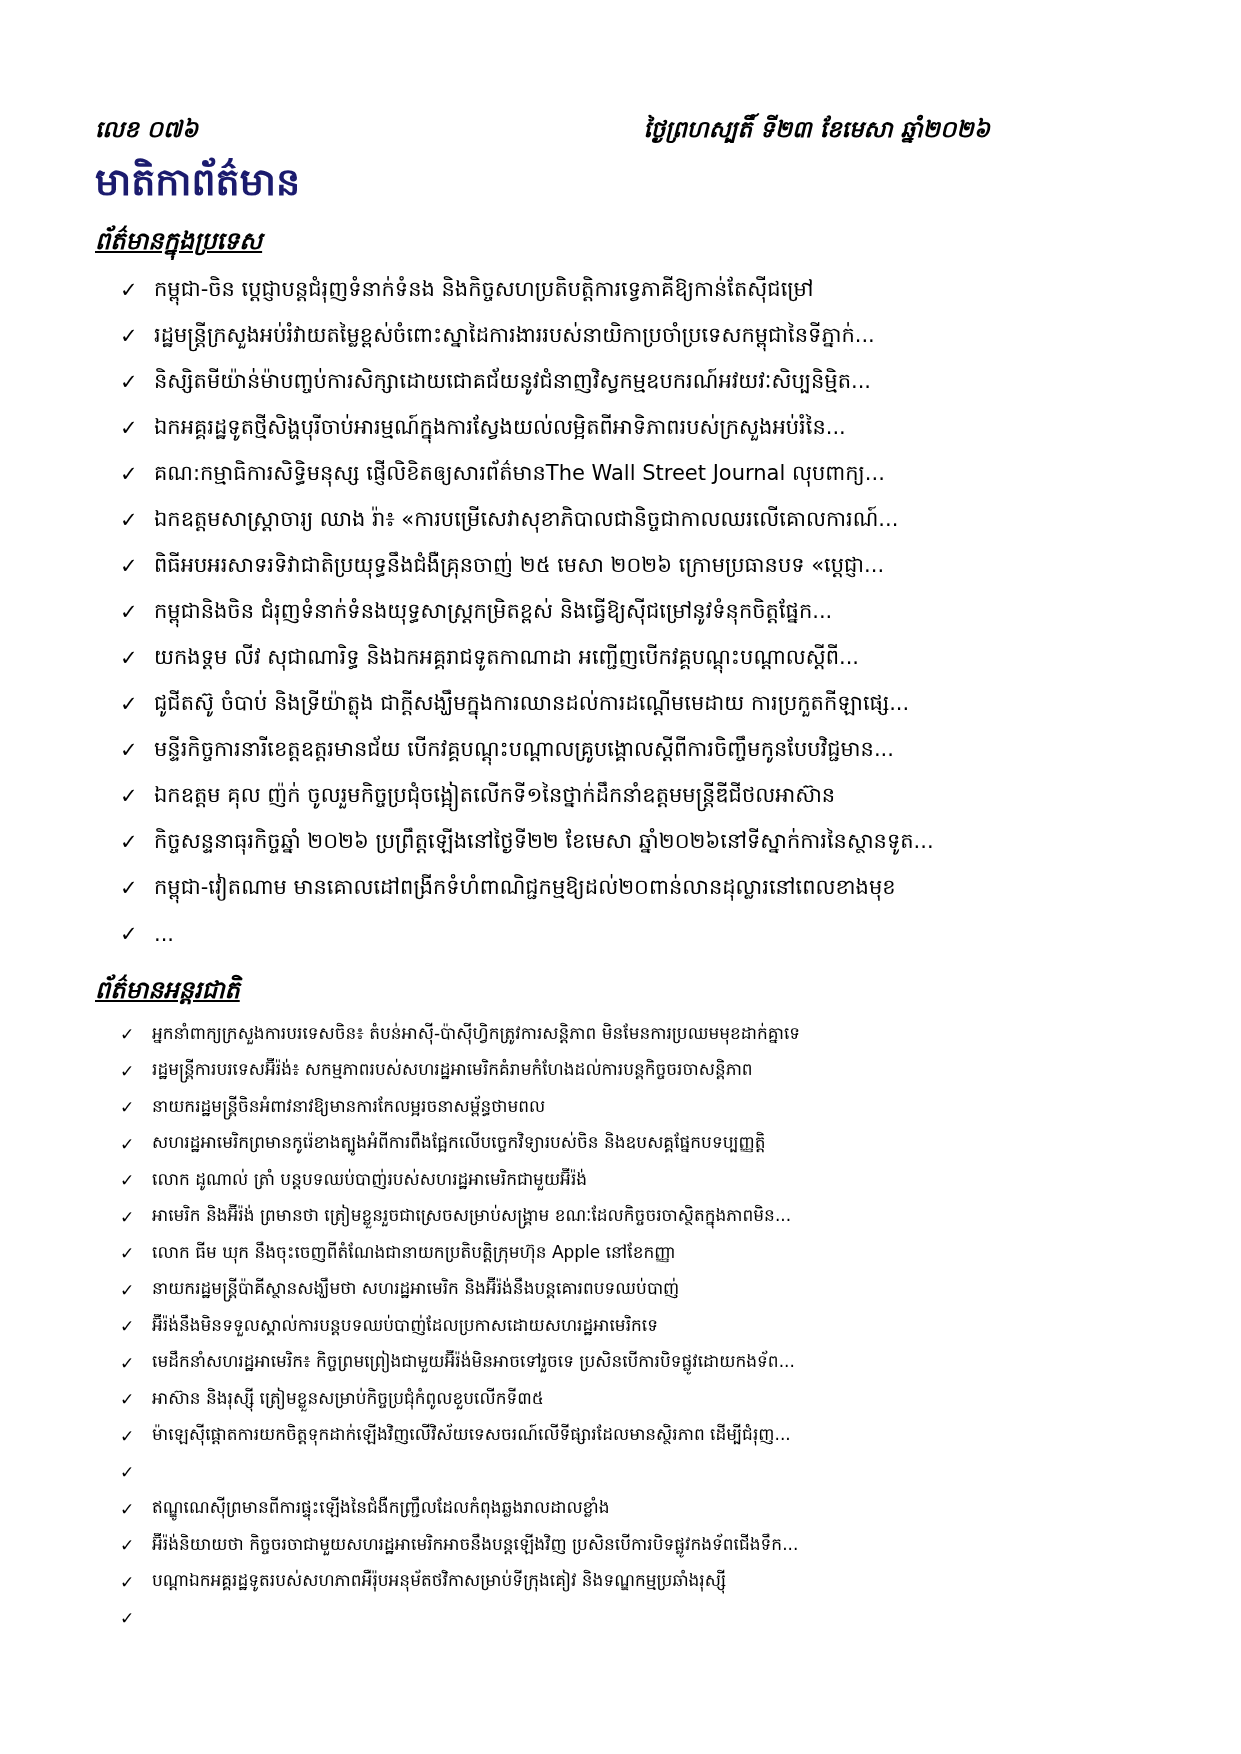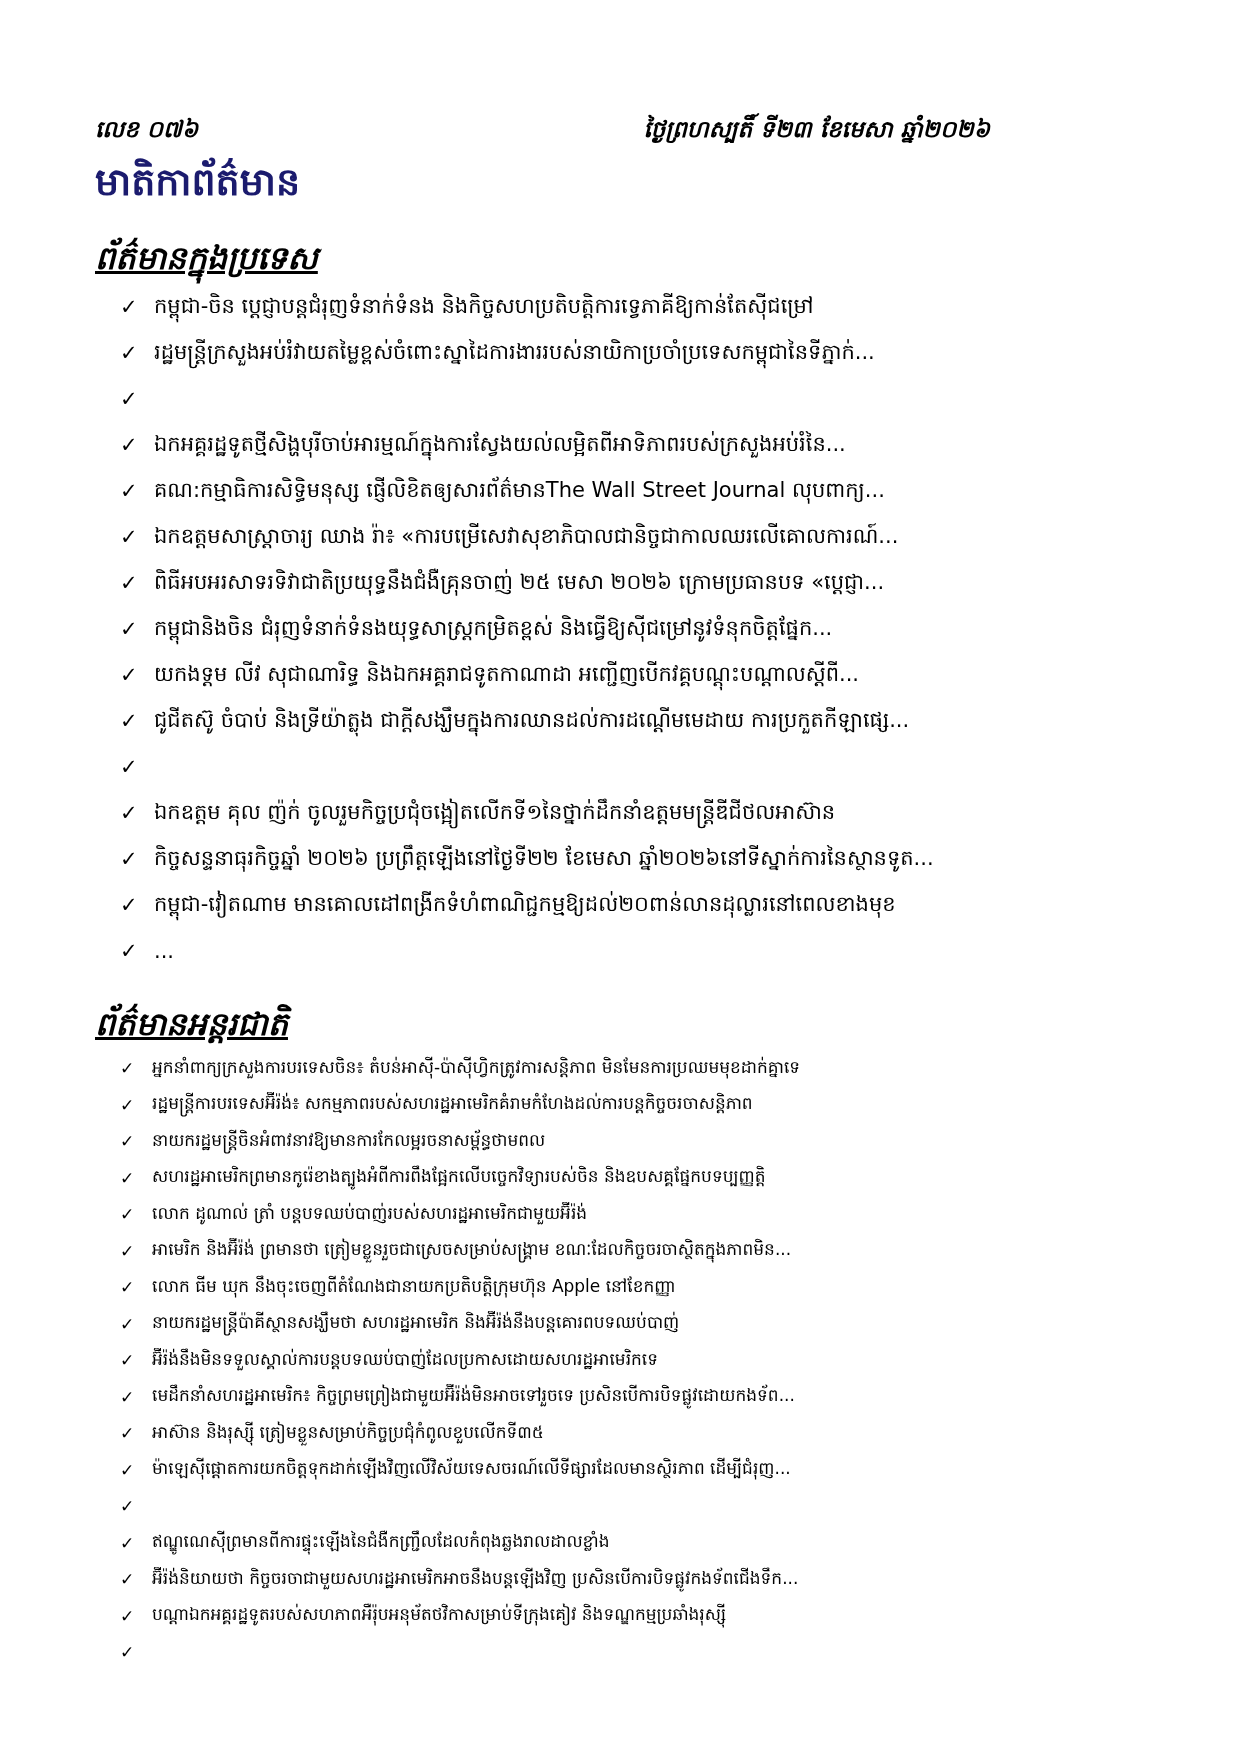--- a/index.html
+++ b/index.html
@@ -24,22 +24,22 @@
     line-height: 34px;
   }
   .doc-title {
     margin: 10px 0 0 0;
     text-align: left;
     font-size: 38px;
     font-weight: bold;
     line-height: 52px;
   }
   .section-heading {
-    margin: 30px 0 6px 0;
-    font-size: 32px;
+    margin: 13px 0 6px 0;
+    font-size: 24px;
     font-weight: bold;
     font-style: italic;
     text-decoration: underline;
     line-height: 40px;
     display: inline-block;
   }
   section { display: block; }
   .news-list {
     list-style: none;
     margin: 0;
@@ -81,20 +81,21 @@
         <li class="news-item">
           <span class="check">✓</span>
           <span class="item-text">កម្ពុជា-ចិន ប្ដេជ្ញាបន្តជំរុញទំនាក់ទំនង និងកិច្ចសហប្រតិបត្តិការទ្វេភាគីឱ្យកាន់តែស៊ីជម្រៅ</span>
         </li>
         <li class="news-item">
           <span class="check">✓</span>
           <span class="item-text">រដ្ឋមន្ត្រីក្រសួងអប់រំវាយតម្លៃខ្ពស់ចំពោះស្នាដៃការងាររបស់នាយិកាប្រចាំប្រទេសកម្ពុជានៃទីភ្នាក់...</span>
         </li>
         <li class="news-item">
           <span class="check">✓</span>
+          <span class="item-text">និស្សិតមីយ៉ាន់ម៉ាបញ្ចប់ការសិក្សាដោយជោគជ័យនូវជំនាញវិស្វកម្មឧបករណ៍អវយវៈសិប្បនិម្មិត...</span>
         </li>
         <li class="news-item">
           <span class="check">✓</span>
           <span class="item-text">ឯកអគ្គរដ្ឋទូតថ្មីសិង្ហបុរីចាប់អារម្មណ៍ក្នុងការស្វែងយល់លម្អិតពីអាទិភាពរបស់ក្រសួងអប់រំនៃ...</span>
         </li>
         <li class="news-item">
           <span class="check">✓</span>
           <span class="item-text">គណ:កម្មាធិការសិទ្ធិមនុស្ស ផ្ញើលិខិតឲ្យសារព័ត៌មានThe Wall Street Journal លុបពាក្យ...</span>
         </li>
         <li class="news-item">
@@ -112,20 +113,21 @@
         <li class="news-item">
           <span class="check">✓</span>
           <span class="item-text">យកងទ្តម លីវ សុជាណារិទ្ធ និងឯកអគ្គរាជទូតកាណាដា អញ្ជើញបើកវគ្គបណ្ដុះបណ្ដាលស្ដីពី...</span>
         </li>
         <li class="news-item">
           <span class="check">✓</span>
           <span class="item-text">ជូជីតស៊ូ ចំបាប់ និងទ្រីយ៉ាត្លុង ជាក្ដីសង្ឃឹមក្នុងការឈានដល់ការដណ្ដើមមេដាយ ការប្រកួតកីឡាផ្សេ...</span>
         </li>
         <li class="news-item">
           <span class="check">✓</span>
+          <span class="item-text">មន្ទីរកិច្ចការនារីខេត្តឧត្តរមានជ័យ បើកវគ្គបណ្ដុះបណ្ដាលគ្រូបង្គោលស្ដីពីការចិញ្ចឹមកូនបែបវិជ្ជមាន...</span>
         </li>
         <li class="news-item">
           <span class="check">✓</span>
           <span class="item-text">ឯកឧត្តម គុល ញ៉ក់ ចូលរួមកិច្ចប្រជុំចង្អៀតលើកទី១នៃថ្នាក់ដឹកនាំឧត្តមមន្ត្រីឌីជីថលអាស៊ាន</span>
         </li>
         <li class="news-item">
           <span class="check">✓</span>
           <span class="item-text">កិច្ចសន្ទនាធុរកិច្ចឆ្នាំ ២០២៦ ប្រព្រឹត្តឡើងនៅថ្ងៃទី២២ ខែមេសា ឆ្នាំ២០២៦នៅទីស្នាក់ការនៃស្ថានទូត...</span>
         </li>
         <li class="news-item">

